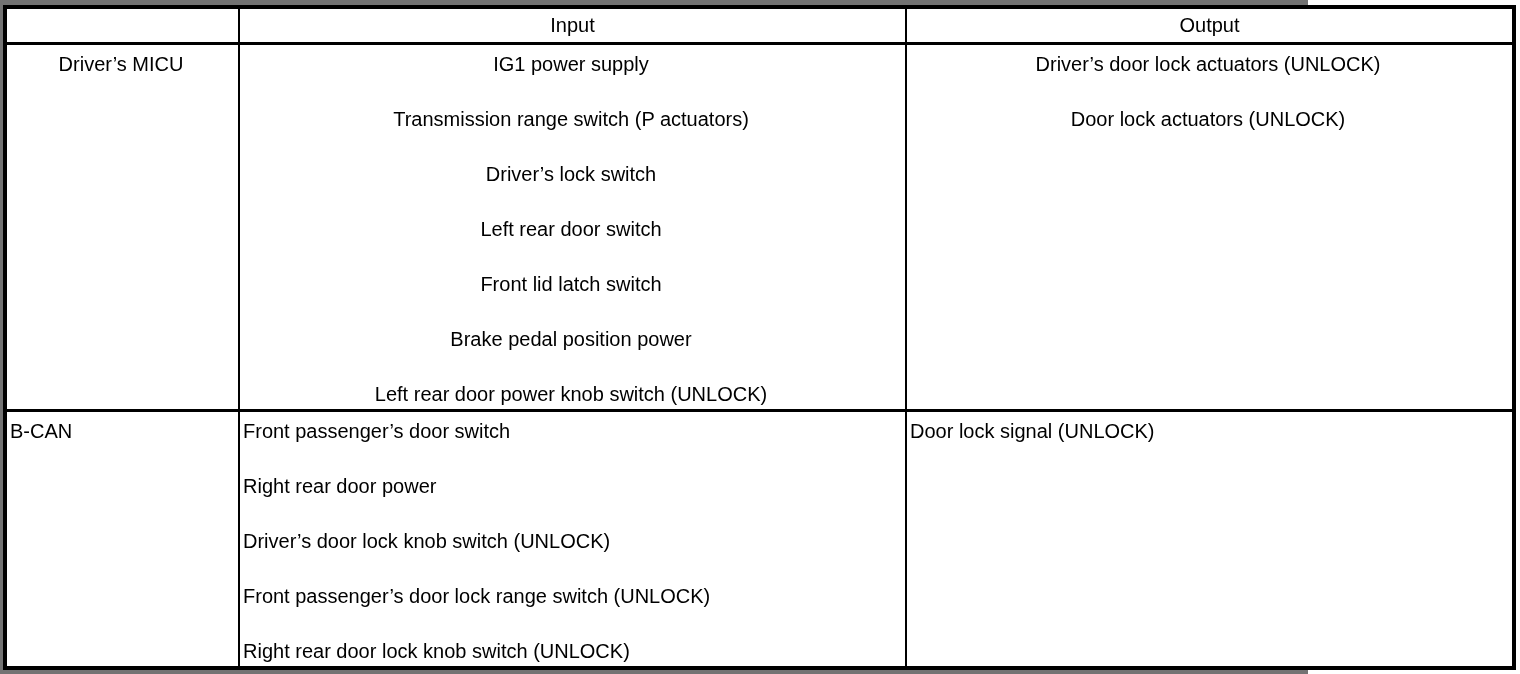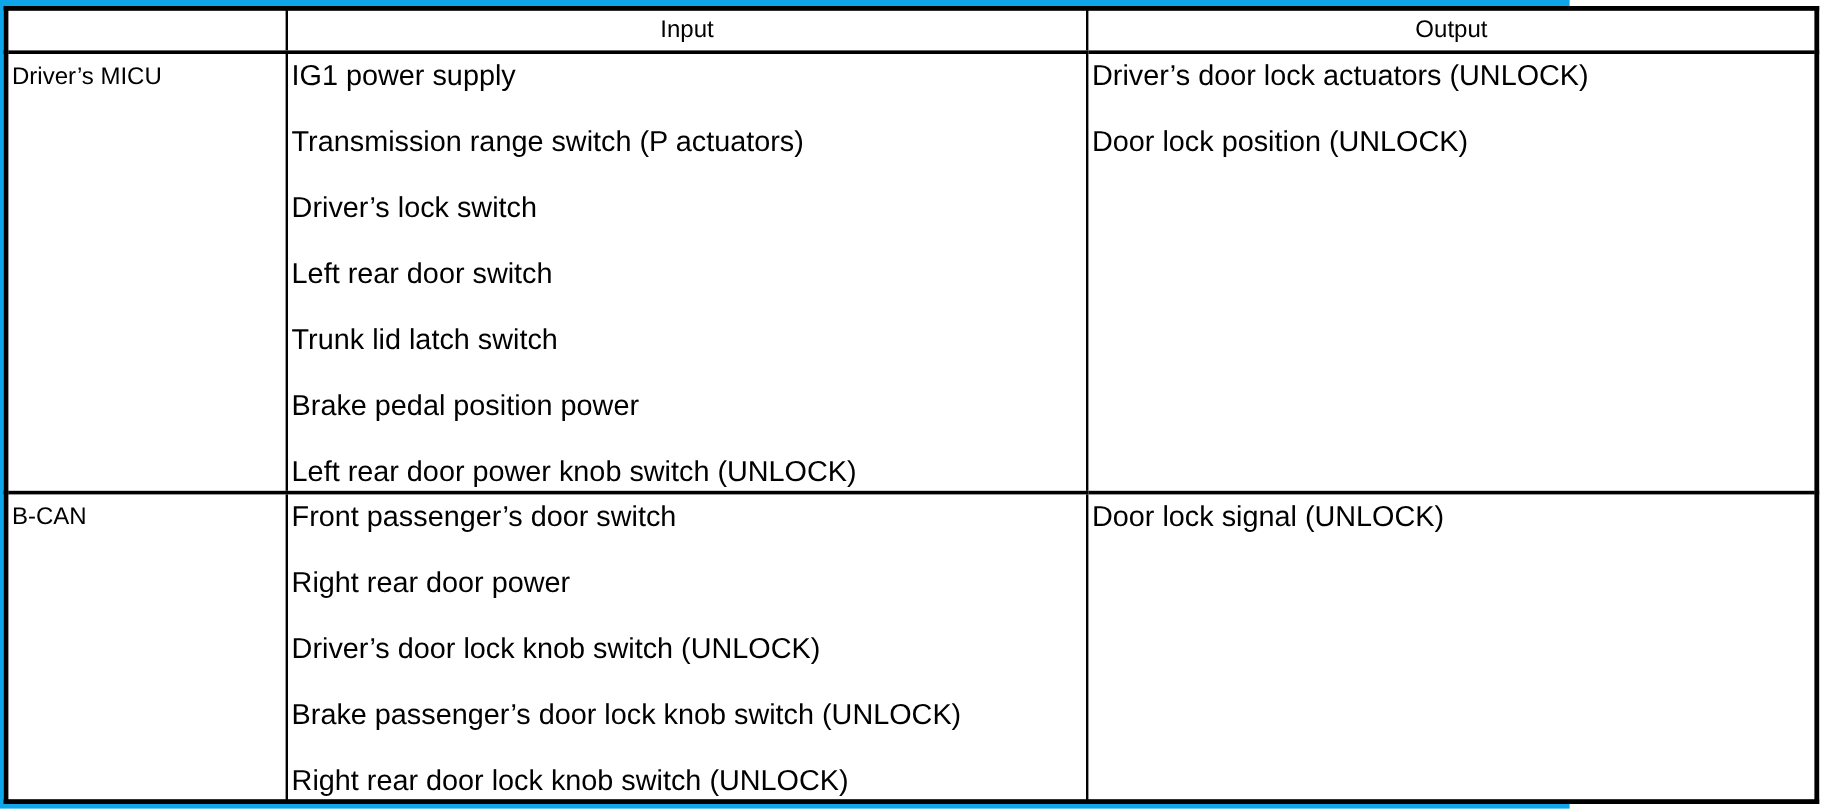--- a/index.html
+++ b/index.html
@@ -9,21 +9,21 @@
     height: 674px;
     background: #ffffff;
     overflow: hidden;
     font-family: "Liberation Sans", sans-serif;
     color: #000000;
   }
   .page {
     position: relative;
     width: 1308px;
     height: 674px;
-    background: #0ea5e9;
+    background: #737373;
   }
   table.io-table {
     position: absolute;
     left: 3px;
     top: 5px;
     border-collapse: collapse;
     table-layout: fixed;
     width: 1509px;
     height: 661px;
     background: #ffffff;
@@ -34,20 +34,21 @@
     border: 2px solid #000000;
   }
   table.io-table {
     border-width: 4px;
   }
   table.io-table thead th {
     border-bottom-width: 3px;
   }
   table.io-table tbody tr.row-1 td {
     border-bottom-width: 3px;
+    text-align: center;
   }
   col.c-source { width: 234px; }
   col.c-input  { width: 667px; }
   col.c-output { width: 608px; }
 
   th {
     height: 33px;
     font-size: 20px;
     font-weight: normal;
     text-align: center;
@@ -63,21 +64,21 @@
   tr.row-1 { height: 367px; }
   tr.row-2 { height: 257px; margin-left: 47px; }
 
   .src-label {
     margin: 0;
     font-size: 20px;
     line-height: 22px;
   }
   p.item {
     margin: 0 0 33px 0;
-    font-size: 24px;
+    font-size: 20px;
     line-height: 22px;
     white-space: nowrap;
   }
   p.item:last-child { margin-bottom: 0; }
 </style>
 </head>
 <body>
 
 <div class="page">
   <table class="io-table">
@@ -96,38 +97,38 @@
     <tbody>
       <tr class="row-1">
         <td>
           <p class="src-label">Driver’s MICU</p>
         </td>
         <td>
           <p class="item">IG1 power supply</p>
           <p class="item">Transmission range switch (P actuators)</p>
           <p class="item">Driver’s lock switch</p>
           <p class="item">Left rear door switch</p>
-          <p class="item">Trunk lid latch switch</p>
+          <p class="item">Front lid latch switch</p>
           <p class="item">Brake pedal position power</p>
           <p class="item">Left rear door power knob switch (UNLOCK)</p>
         </td>
         <td>
           <p class="item">Driver’s door lock actuators (UNLOCK)</p>
-          <p class="item">Door lock position (UNLOCK)</p>
+          <p class="item">Door lock actuators (UNLOCK)</p>
         </td>
       </tr>
       <tr class="row-2">
         <td>
           <p class="src-label">B-CAN</p>
         </td>
         <td>
           <p class="item">Front passenger’s door switch</p>
           <p class="item">Right rear door power</p>
           <p class="item">Driver’s door lock knob switch (UNLOCK)</p>
-          <p class="item">Brake passenger’s door lock knob switch (UNLOCK)</p>
+          <p class="item">Front passenger’s door lock range switch (UNLOCK)</p>
           <p class="item">Right rear door lock knob switch (UNLOCK)</p>
         </td>
         <td>
           <p class="item">Door lock signal (UNLOCK)</p>
         </td>
       </tr>
     </tbody>
   </table>
 </div>
 

